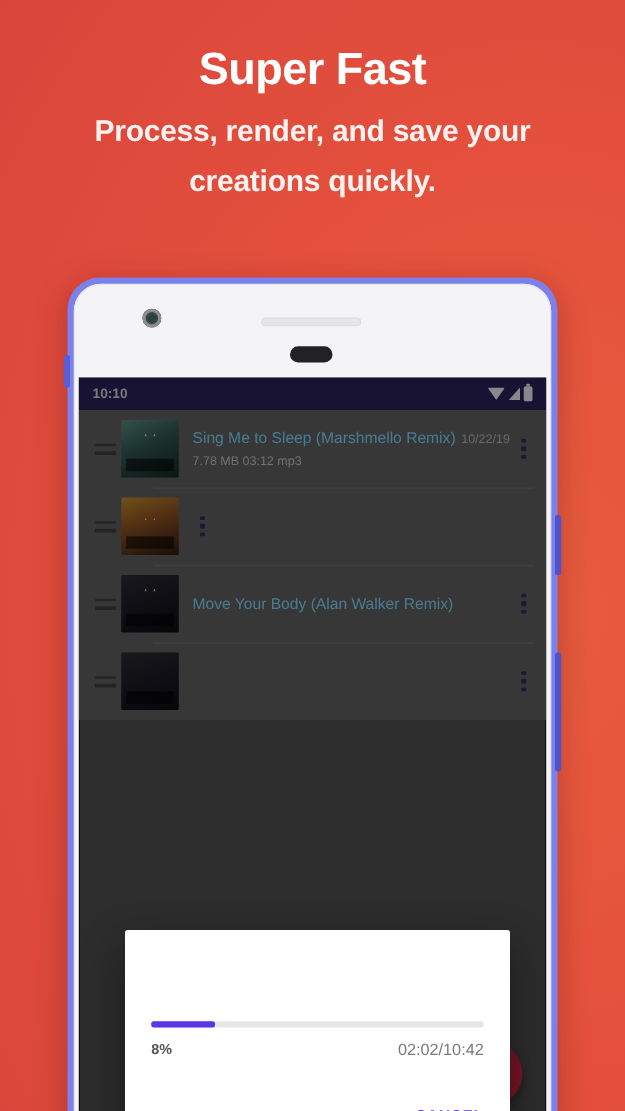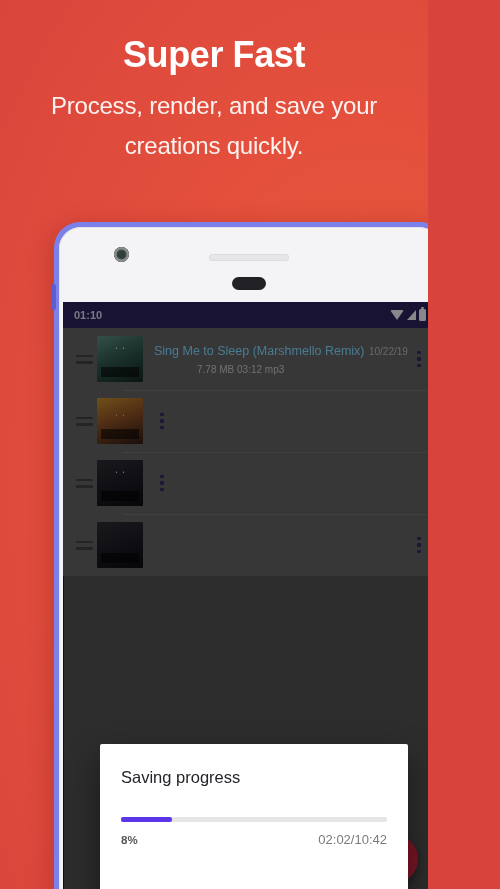--- a/index.html
+++ b/index.html
@@ -6,41 +6,41 @@
   html,body { width:500px; height:889px; }
   body {
     font-family:"Liberation Sans", sans-serif;
     overflow:hidden;
     background:#d8433c;
   }
 
   
   #promo {
     position:relative;
-    width:428px; height:889px;
+    width:500px; height:889px;
     background:
       radial-gradient(120% 90% at 85% 55%, #e85c3e 0%, #e4503c 45%, #d8433c 100%);
     overflow:hidden;
   }
 
   
   .headline {
     position:absolute; left:0; right:0; top:34px;
     text-align:center;
     color:#ffffff;
     font-size:36px;
     font-weight:bold;
     letter-spacing:-0.4px;
   }
   .subhead {
     position:absolute; left:22px; right:22px; top:86px;
     text-align:center;
     color:#fdf2ef;
     font-size:24px;
-    font-weight:normal;
+    font-weight:bold;
     line-height:40px;
     letter-spacing:-0.2px;
   }
 
   
   #phone {
     position:absolute;
     left:54px; top:222px;
     width:392px; height:680px;
     border-radius:26px 26px 0 0;
@@ -202,21 +202,21 @@
   }
   .art.a2 .mark{ top:46%; }
   .meta { flex:1; min-width:0; }
   .title {
     font-size:12.5px; color:#7dd3fc; line-height:15px;
     white-space:nowrap; overflow:hidden;
   }
   .sub {
     font-size:10px; color:#b4b4b4; line-height:14px;
   }
-  .sub2 { font-size:10px; color:#c2c2c2; line-height:14px;margin-left:43px; }
+  .sub2 { font-size:10px; color:#c2c2c2; line-height:14px; }
   .dots { width:16px; display:flex; flex-direction:column; align-items:center; gap:3px; }
   .dots i { width:3.5px;height:3.5px;background:#2e2a5c;border-radius:1px; display:block; }
 
   
   .scrim {
     position:absolute; left:0; top:0; right:0; bottom:0;
     background:rgba(0,0,0,.42);
   }
 
   
@@ -281,21 +281,21 @@
 
     <div id="bezel">
       <div class="cam"></div>
       <div class="cam-inner"></div>
       <div class="speaker"></div>
       <div class="sensor-pill"></div>
 
       <div id="screen">
 
         <div class="statusbar">
-          <span>01:10</span>
+          <span>10:10</span>
           <span class="status-icons">
             <span class="ic-wifi"></span>
             <span class="ic-signal"></span>
             <span class="ic-batt"></span>
           </span>
         </div>
 
 
         <div class="list">
 
@@ -335,20 +335,25 @@
           </div>
 
           <div class="row">
             <span class="handle">
                 <i></i>
                 <i></i>
               </span>
             <span class="art a3">
                 <span class="mark"></span>
               </span>
+            <span class="meta">
+              <span class="title">Move Your Body (Alan Walker Remix)</span>
+              <span class="sub"></span>
+              <span class="sub2"></span>
+            </span>
             <span class="dots">
                 <i></i>
                 <i></i>
                 <i></i>
               </span>
           </div>
 
           <div class="row">
             <span class="handle">
                 <i></i>
@@ -365,21 +370,20 @@
 
         </div>
 
         <div class="scrim"></div>
 
         <div class="fab">
           <span class="plus"></span>
         </div>
 
         <div class="dialog">
-          <div class="dlg-title">Saving progress</div>
           <div class="track">
             <div class="fill" id="progressFill" style="width: 19%;"></div>
           </div>
           <div class="dlg-row">
             <span class="pct">8%</span>
             <span class="time">02:02/10:42</span>
           </div>
           <div class="dlg-actions">
             <button class="btn-cancel">CANCEL</button>
           </div>

